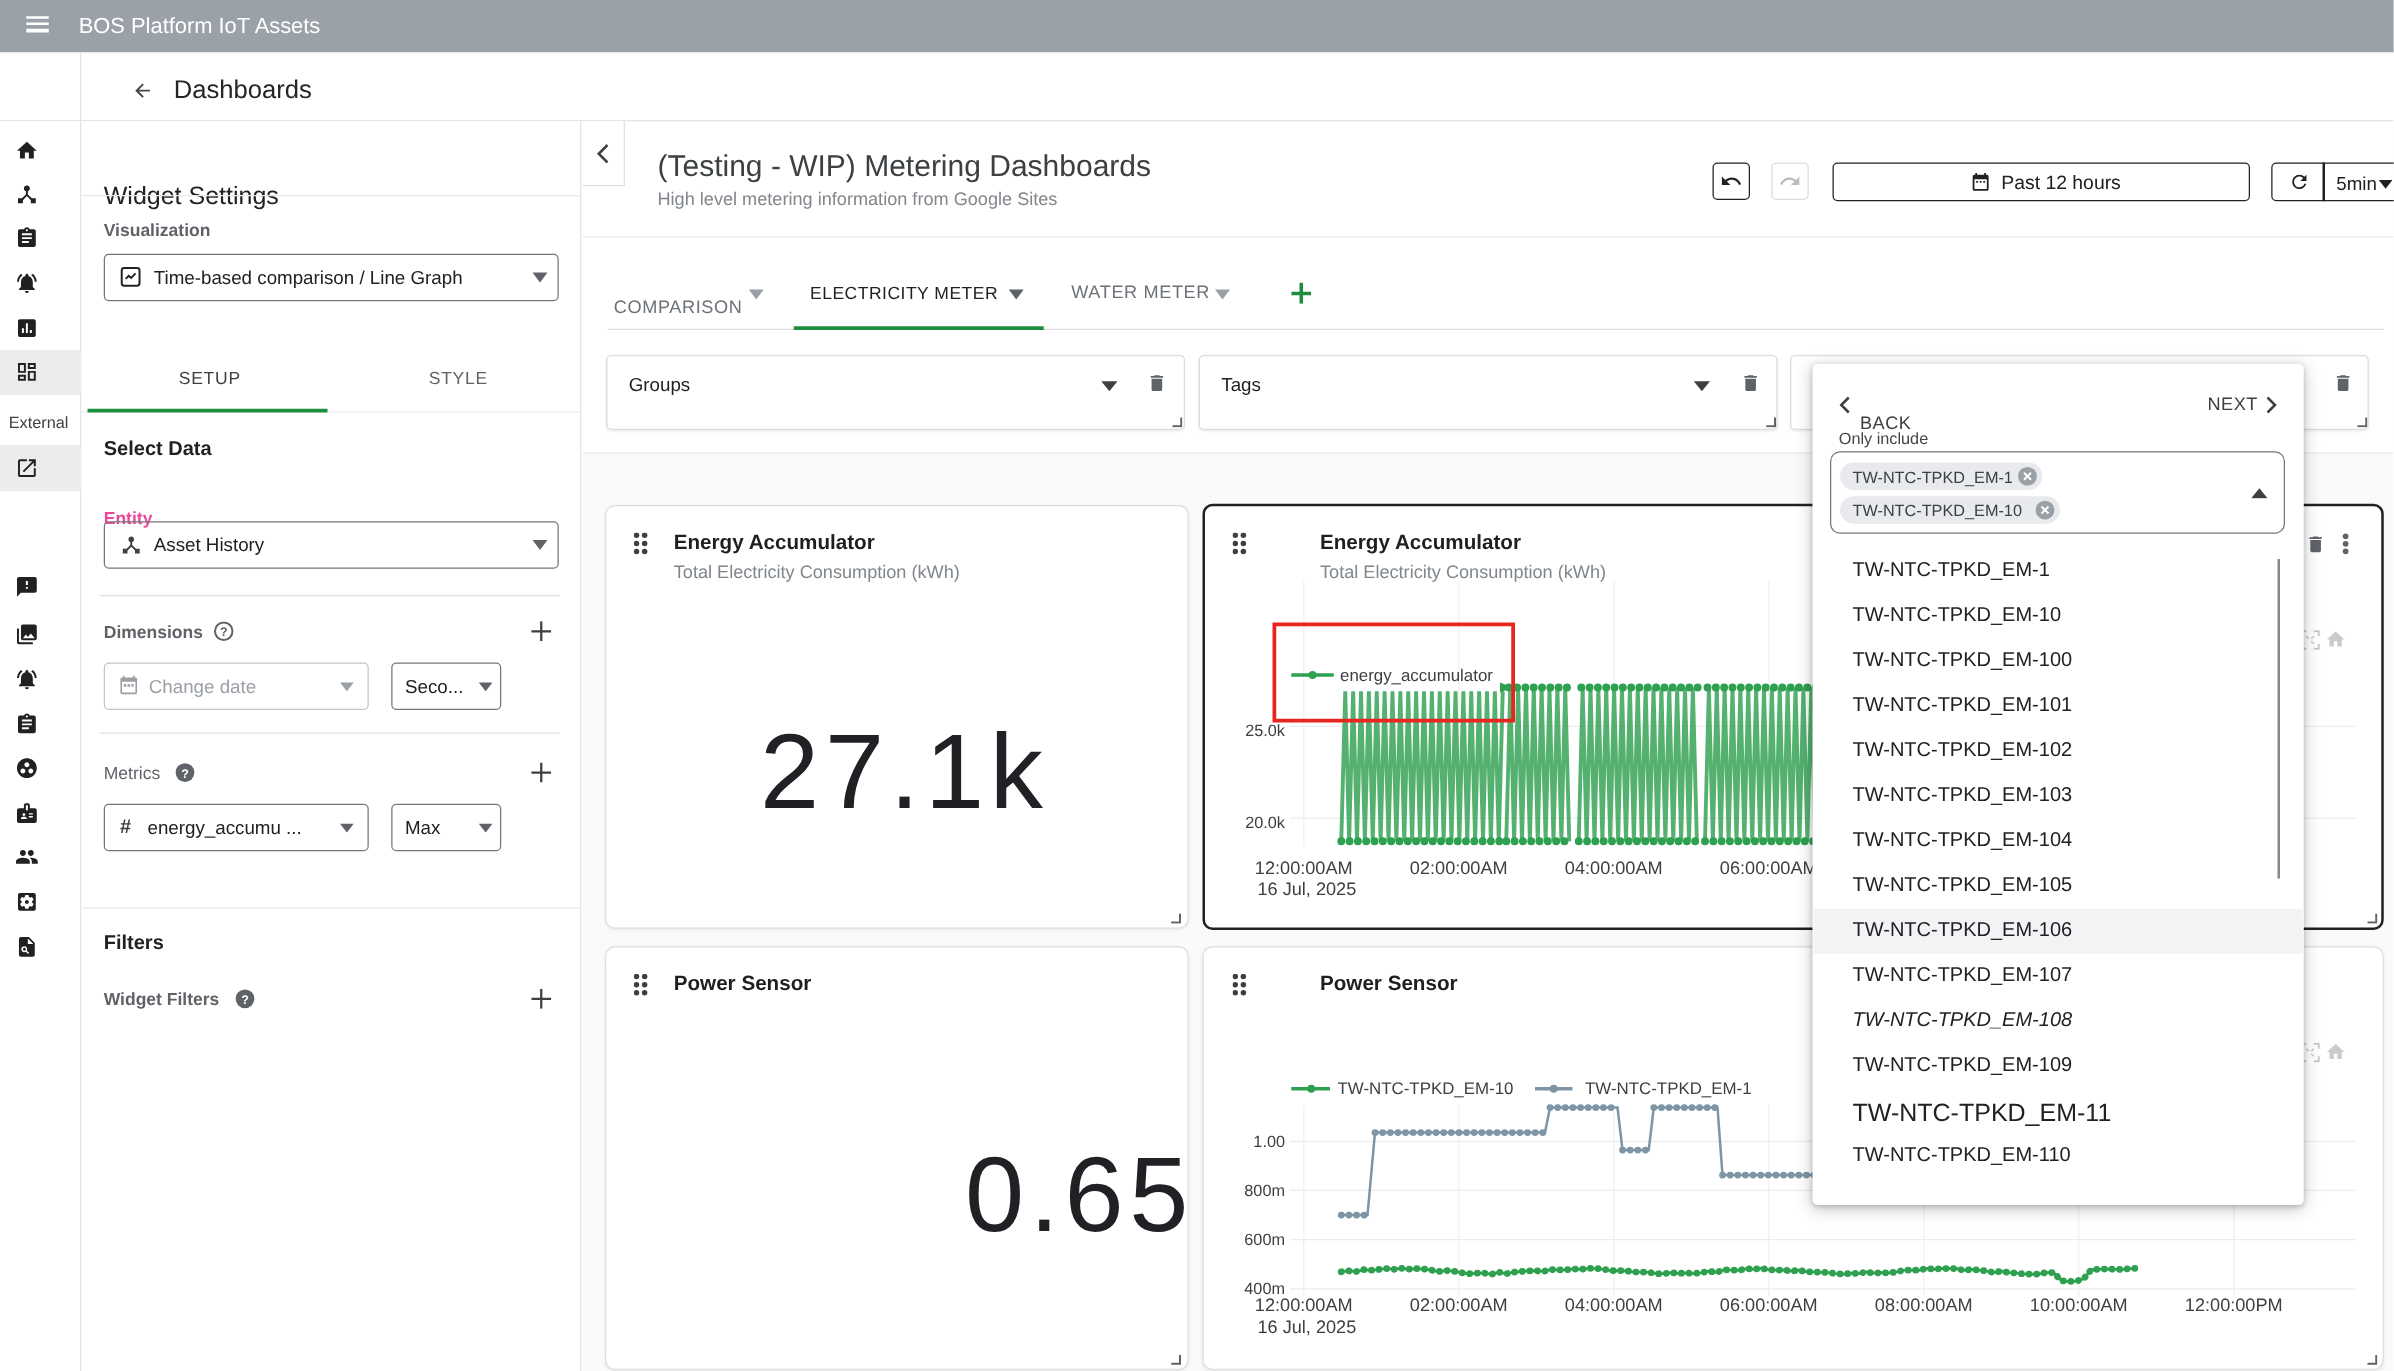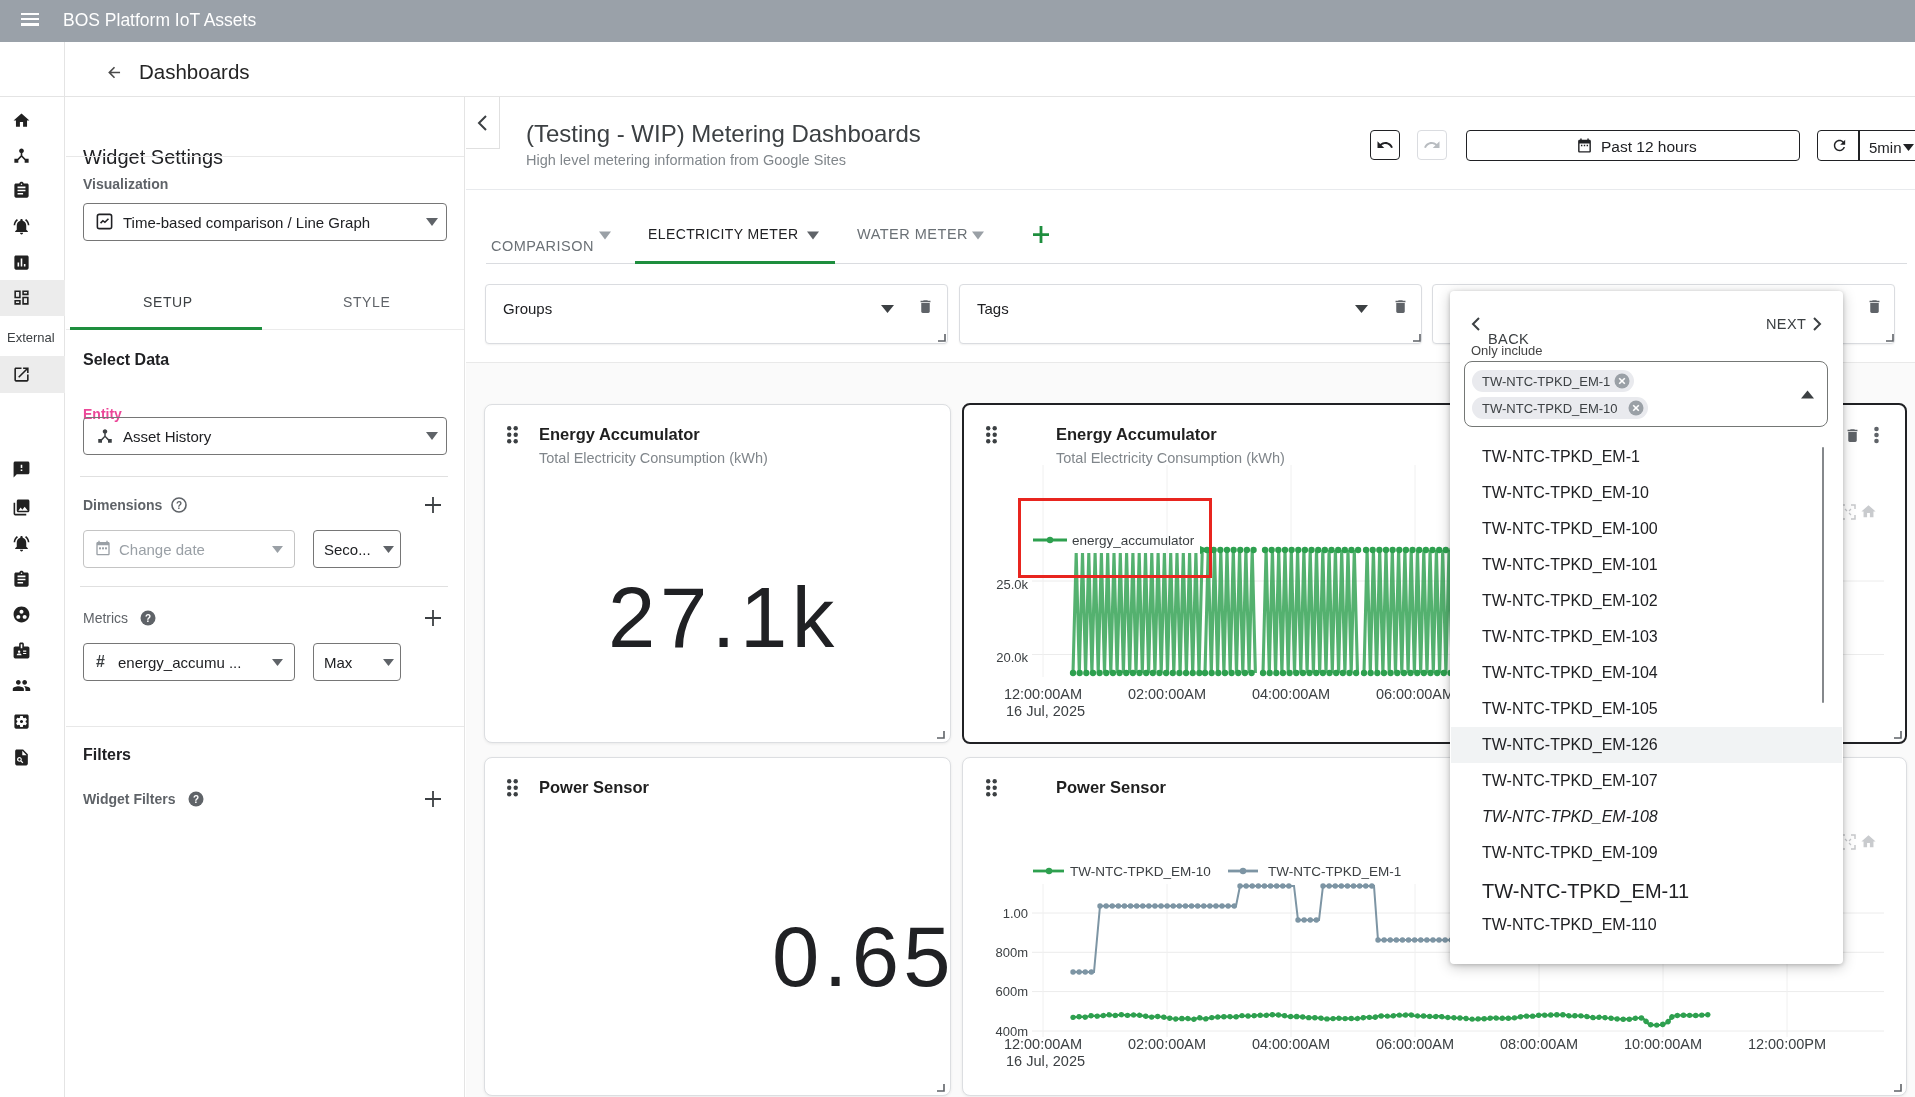--- a/index.html
+++ b/index.html
@@ -412,18 +412,18 @@
   </svg>
 <div class="lbl" style="left:1482px;top:448px;font-size:16px;color:#202124;">TW-NTC-TPKD_EM-1</div>
 <div class="lbl" style="left:1482px;top:484px;font-size:16px;color:#202124;">TW-NTC-TPKD_EM-10</div>
 <div class="lbl" style="left:1482px;top:520px;font-size:16px;color:#202124;">TW-NTC-TPKD_EM-100</div>
 <div class="lbl" style="left:1482px;top:556px;font-size:16px;color:#202124;">TW-NTC-TPKD_EM-101</div>
 <div class="lbl" style="left:1482px;top:592px;font-size:16px;color:#202124;">TW-NTC-TPKD_EM-102</div>
 <div class="lbl" style="left:1482px;top:628px;font-size:16px;color:#202124;">TW-NTC-TPKD_EM-103</div>
 <div class="lbl" style="left:1482px;top:664px;font-size:16px;color:#202124;">TW-NTC-TPKD_EM-104</div>
 <div class="lbl" style="left:1482px;top:700px;font-size:16px;color:#202124;">TW-NTC-TPKD_EM-105</div>
 <div class="abs" style="left:1451px;top:727px;width:391px;height:36px;background:#f1f3f4;"></div>
-<div class="lbl" style="left:1482px;top:736px;font-size:16px;color:#202124;">TW-NTC-TPKD_EM-126</div>
+<div class="lbl" style="left:1482px;top:736px;font-size:16px;color:#202124;">TW-NTC-TPKD_EM-106</div>
 <div class="lbl" style="left:1482px;top:772px;font-size:16px;color:#202124;">TW-NTC-TPKD_EM-107</div>
 <div class="lbl" style="left:1482px;top:808px;font-size:16px;color:#202124;font-style:italic;">TW-NTC-TPKD_EM-108</div>
 <div class="lbl" style="left:1482px;top:844px;font-size:16px;color:#202124;">TW-NTC-TPKD_EM-109</div>
 <div class="lbl" style="left:1482px;top:880px;font-size:20px;color:#202124;">TW-NTC-TPKD_EM-11</div>
 <div class="lbl" style="left:1482px;top:916px;font-size:16px;color:#202124;">TW-NTC-TPKD_EM-110</div>
 <div class="abs" style="left:1821.5px;top:447px;width:2.5px;height:256px;background:#85888c;border-radius:2px;"></div>
 </body></html>

